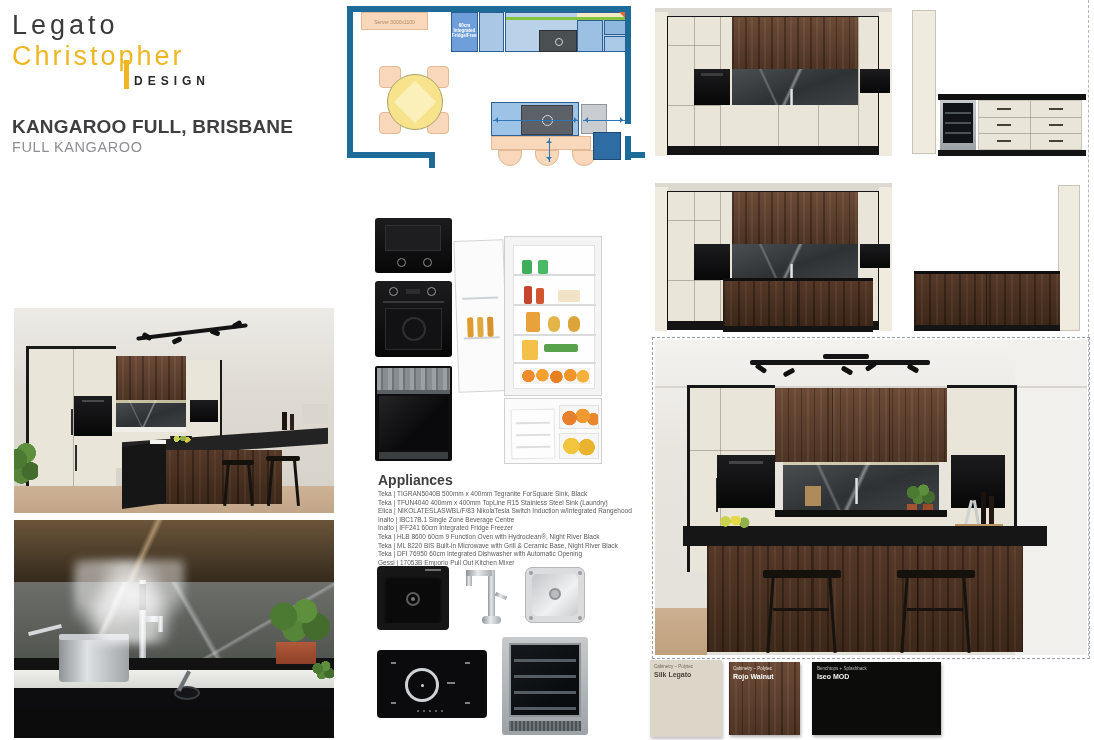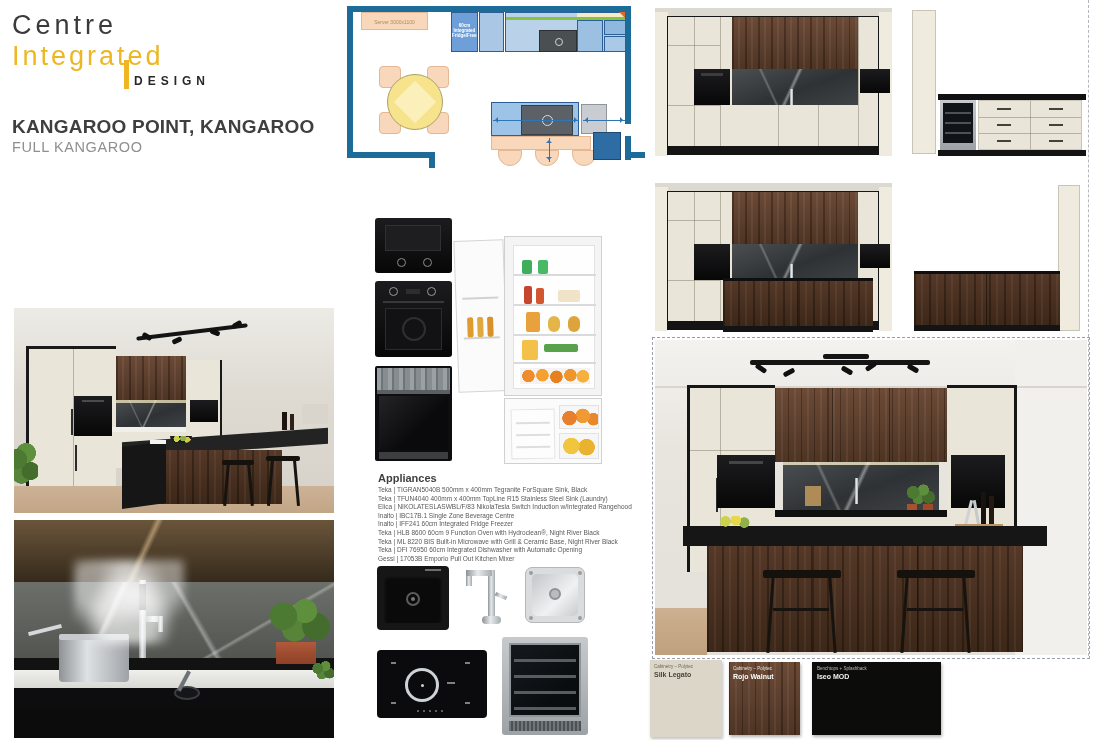--- a/index.html
+++ b/index.html
@@ -66,37 +66,37 @@
      radial-gradient(ellipse at 50% 70%, rgba(255,255,255,.65) 0 35%, transparent 60%),
      radial-gradient(ellipse at 30% 30%, rgba(255,255,255,.5) 0 30%, transparent 55%),
      radial-gradient(ellipse at 70% 20%, rgba(255,255,255,.45) 0 28%, transparent 50%);
      filter:blur(4px);}
 
   
   .chrome{background:linear-gradient(90deg,#8d9296,#e8ebed 45%,#a6abaf);}
   .steel{background:linear-gradient(180deg,#c6cacd,#9da2a6);}
 
   
-  .appl-head{font-size:11px;font-weight:bold;color:#3f3f3f;margin-bottom:2px;}
+  .appl-head{font-size:14px;font-weight:bold;color:#3f3f3f;margin-bottom:2px;}
   .appl-line{font-size:6.5px;line-height:8.6px;color:#595959;white-space:nowrap;}
 
   
   .sw-cat{font-size:4.5px;line-height:5.5px;}
   .sw-name{font-size:7px;font-weight:bold;line-height:8px;}
 
   .dashed-sel{border:1px dashed #9aa1aa;}
 </style>
 </head>
 <body>
 
-<div class="abs logo-l1">Centre</div>
-<div class="abs logo-l2">Integrated</div>
+<div class="abs logo-l1">Legato</div>
+<div class="abs logo-l2">Christopher</div>
 <div class="abs logo-bar"></div>
 <div class="abs logo-l3">DESIGN</div>
-<div class="abs proj-title">KANGAROO POINT, KANGAROO</div>
+<div class="abs proj-title">KANGAROO FULL, BRISBANE</div>
 <div class="abs proj-sub">FULL KANGAROO</div>
 
 <div class="abs plan">
 
   <div class="abs wall" style="left:4px;top:2px;width:284px;height:6px;"></div>
   <div class="abs wall" style="left:4px;top:2px;width:6px;height:152px;"></div>
   <div class="abs wall" style="left:4px;top:148px;width:88px;height:6px;"></div>
   <div class="abs wall" style="left:86px;top:148px;width:6px;height:16px;"></div>
   <div class="abs wall" style="left:282px;top:2px;width:6px;height:118px;"></div>
   <div class="abs wall" style="left:282px;top:132px;width:6px;height:24px;"></div>

